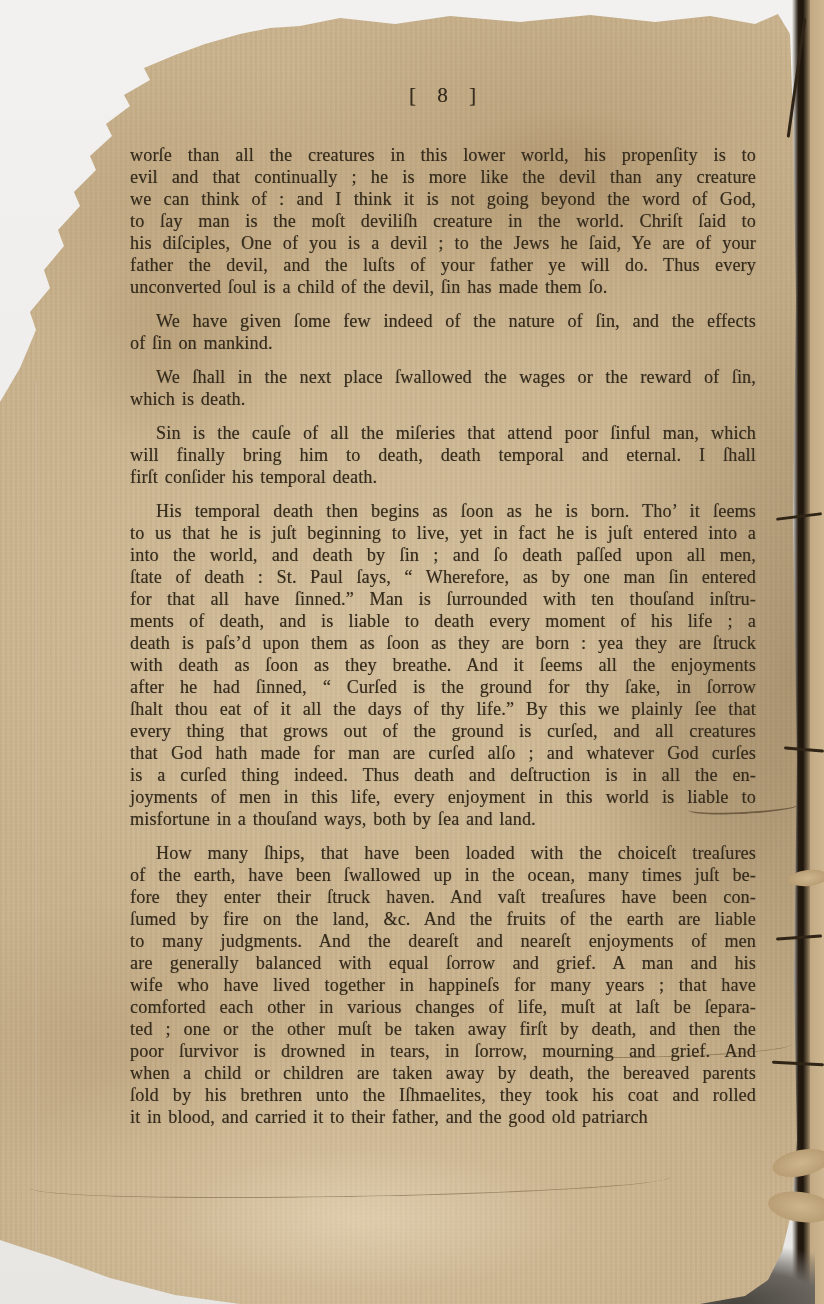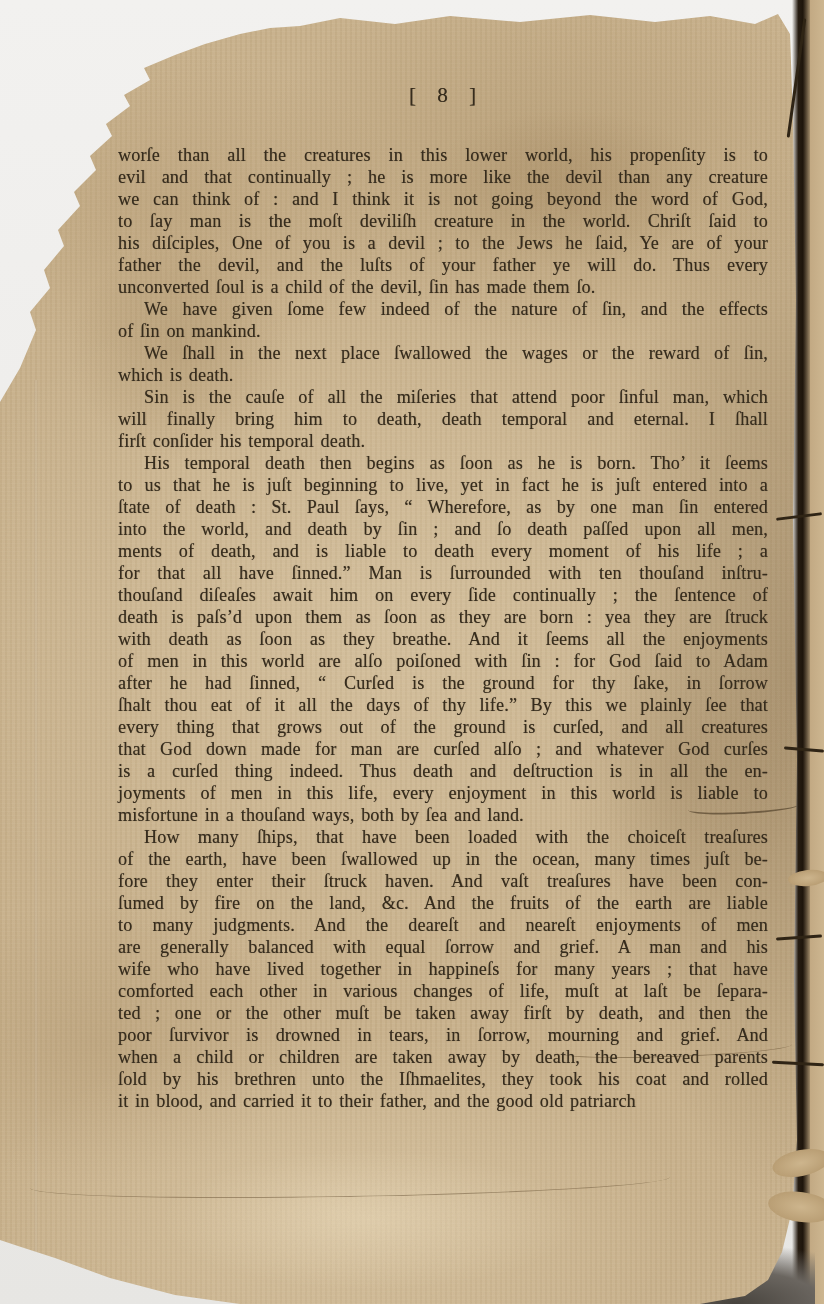--- a/index.html
+++ b/index.html
@@ -68,21 +68,21 @@
   .thread.t0{right:26px;top:18px;width:3px;height:120px;transform:rotate(8deg);border-radius:3px;}
   .tassel{position:absolute;z-index:4;background:radial-gradient(closest-side,#cdb58d,#b99e74);border-radius:50%;}
   .tassel.a{right:-6px;top:1150px;width:58px;height:26px;transform:rotate(-12deg);}
   .tassel.b{right:-10px;top:1192px;width:66px;height:30px;transform:rotate(8deg);}
   .tassel.c{right:-4px;top:870px;width:40px;height:16px;transform:rotate(-6deg);}
 
   
   .text-layer{position:absolute;left:118px;top:80px;width:650px;color:var(--ink,#362c1d);}
   .page-head{text-align:center;font-size:21px;line-height:30px;word-spacing:14px;letter-spacing:1px;margin-bottom:34px;
     text-shadow:.3px .3px .6px rgba(54,44,29,.6);}
-  .para{margin:0;}
+  .para{margin:12px;}
   .line{
     font-size:18px;line-height:22px;white-space:normal;
     text-align:justify;text-align-last:justify;text-justify:inter-word;
     word-spacing:2px;letter-spacing:.2px;
     text-shadow:.3px .3px .7px rgba(54,44,29,.55);
   }
   .line.last{text-align-last:left;}
   .para.indent .line:first-child{text-indent:26px;}
 </style>
 </head>
@@ -136,32 +136,30 @@
             <div class="line last">which is death.</div>
           </div>
           <div class="para indent">
             <div class="line">Sin is the cauſe of all the miſeries that attend poor ſinful man, which</div>
             <div class="line">will finally bring him to death, death temporal and eternal.  I ſhall</div>
             <div class="line last">firſt conſider his temporal death.</div>
           </div>
           <div class="para indent">
             <div class="line">His temporal death then begins as ſoon as he is born.  Tho’ it ſeems</div>
             <div class="line">to us that he is juſt beginning to live, yet in fact he is juſt entered into a</div>
+            <div class="line">into the world, and death by ſin ; and ſo death paſſed upon all men,</div>
             <div class="line">ſtate of death : St. Paul ſays, “ Wherefore, as by one man ſin entered</div>
-            <div class="line">into the world, and death by ſin ; and ſo death paſſed upon all men,</div>
+            <div class="line">for that all have ſinned.” Man is ſurrounded with ten thouſand inſtru-</div>
             <div class="line">ments of death, and is liable to death every moment of his life ; a</div>
-            <div class="line">for that all have ſinned.” Man is ſurrounded with ten thouſand inſtru-</div>
-            <div class="line">thouſand diſeaſes await him on every ſide continually ; the ſentence of</div>
             <div class="line">death is paſs’d upon them as ſoon as they are born : yea they are ſtruck</div>
             <div class="line">with death as ſoon as they breathe.  And it ſeems all the enjoyments</div>
-            <div class="line">of men in this world are alſo poiſoned with ſin : for God ſaid to Adam</div>
             <div class="line">after he had ſinned, “ Curſed is the ground for thy ſake, in ſorrow</div>
             <div class="line">ſhalt thou eat of it all the days of thy life.” By this we plainly ſee that</div>
             <div class="line">every thing that grows out of the ground is curſed, and all creatures</div>
-            <div class="line">that God down made for man are curſed alſo ; and whatever God curſes</div>
+            <div class="line">that God hath made for man are curſed alſo ; and whatever God curſes</div>
             <div class="line">is a curſed thing indeed.  Thus death and deſtruction is in all the en-</div>
             <div class="line">joyments of men in this life, every enjoyment in this world is liable to</div>
             <div class="line last">misfortune in a thouſand ways, both by ſea and land.</div>
           </div>
           <div class="para indent">
             <div class="line">How many ſhips, that have been loaded with the choiceſt treaſures</div>
             <div class="line">of the earth, have been ſwallowed up in the ocean, many times juſt be-</div>
             <div class="line">fore they enter their ſtruck haven.  And vaſt treaſures have been con-</div>
             <div class="line">ſumed by fire on the land, &amp;c.  And the fruits of the earth are liable</div>
             <div class="line">to many judgments.  And the deareſt and neareſt enjoyments of men</div>

